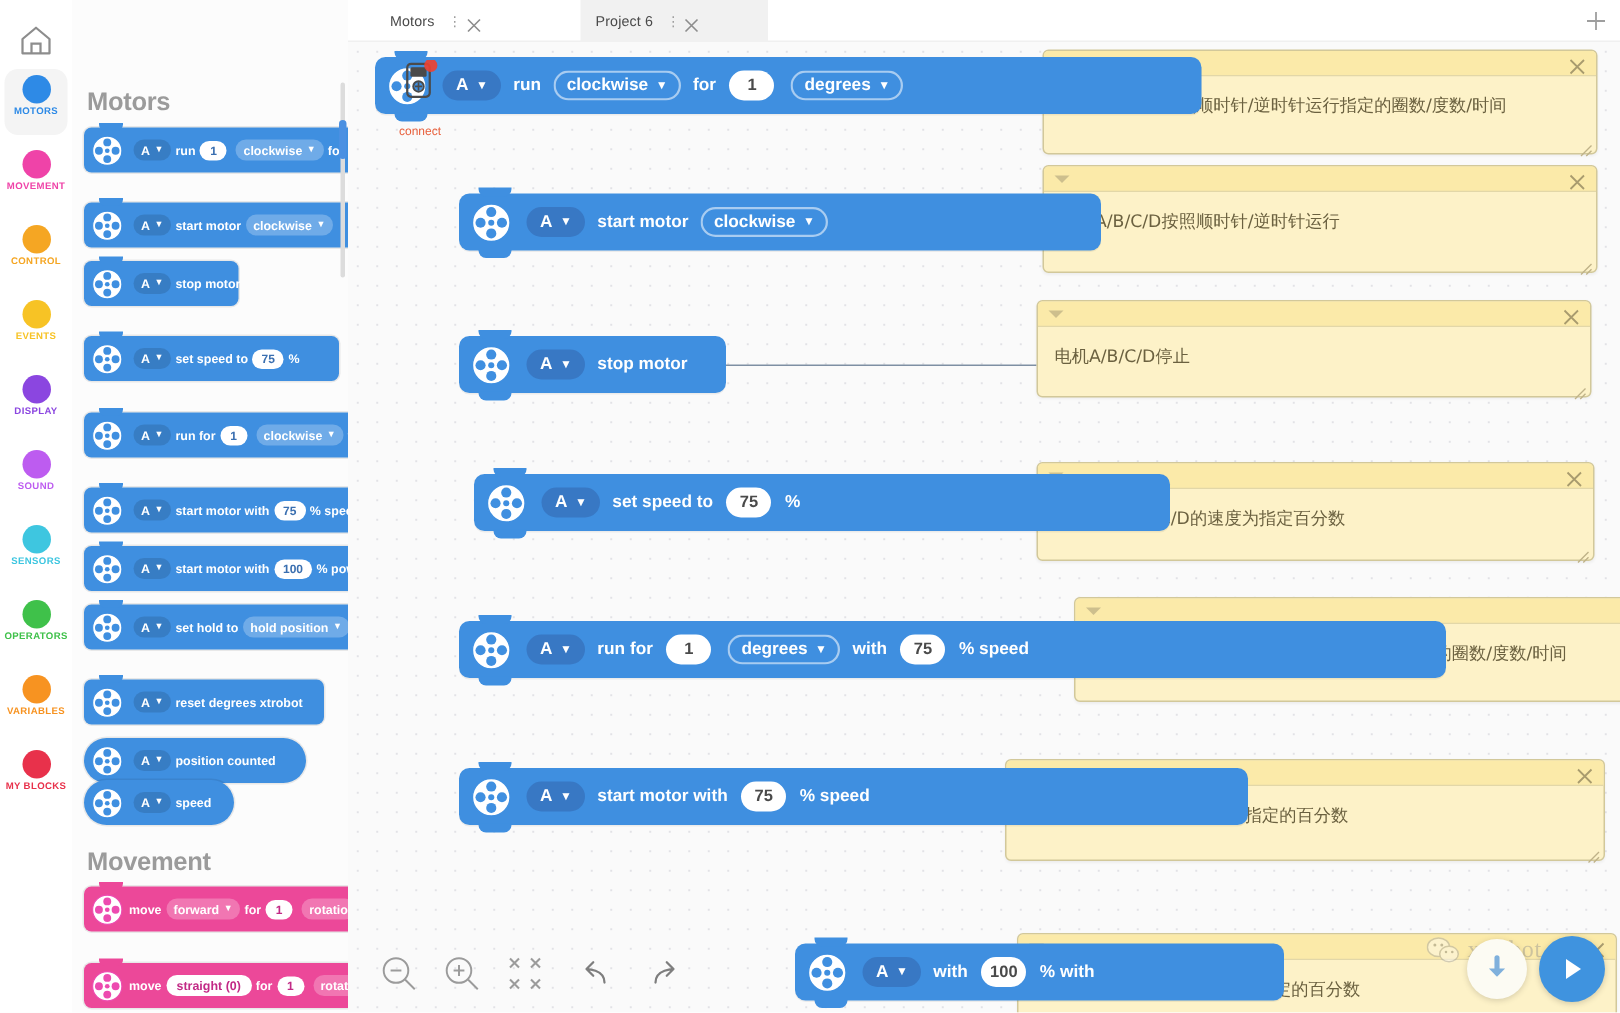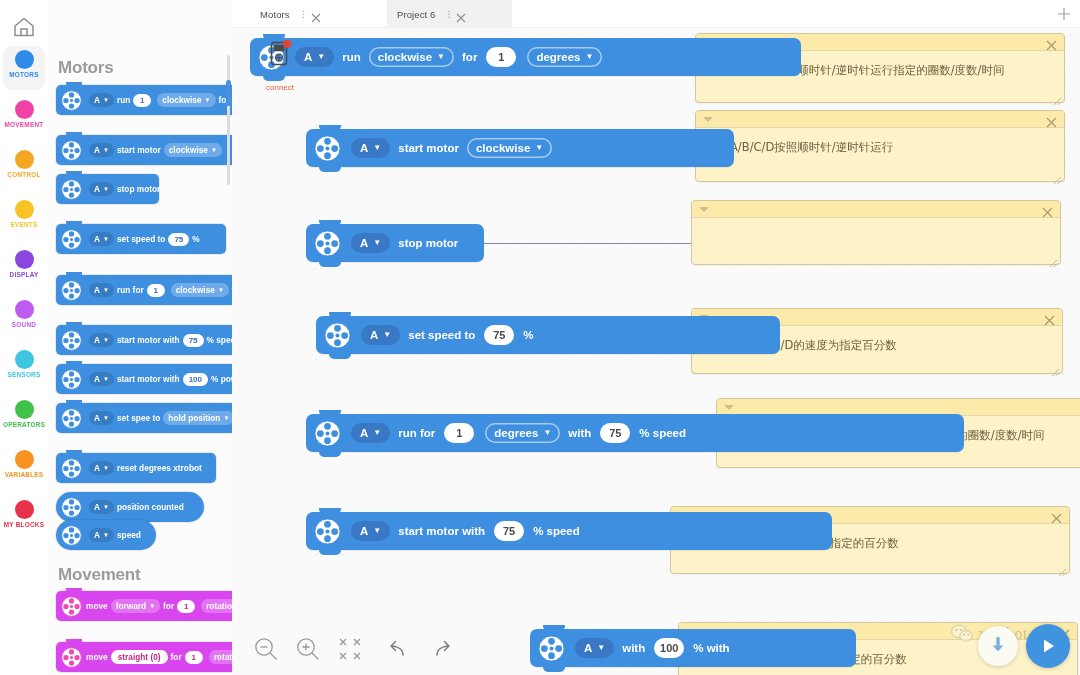--- a/index.html
+++ b/index.html
@@ -44,21 +44,21 @@
     padding-left: 10px; letter-spacing: -0.2px;
   }
   .pblock {
     position: relative; height: 30px; border-radius: 5px;
     display: flex; align-items: center; color: #fff;
     margin-left: 4px; cursor: pointer;
     box-shadow: 0 0 0 1px rgba(0,0,0,0.08);
   }
   .pblock.motor { background: #3f8fe0; }
   .pblock.motor-r { background: #3f8fe0; border-radius: 15px; }
-  .pblock.move { background: #d946ef; }
+  .pblock.move { background: #ec4899; }
   .pblock .notch {
     position: absolute; left: 10px; top: -3px; width: 16px; height: 5px;
     border-radius: 0 0 4px 4px;
     background: inherit;
   }
   .hub-ico { width: 21px; height: 21px; flex: 0 0 21px; margin: 0 4px 0 5px; }
   .ptext { font-size: 8.3px; font-weight: 700; white-space: nowrap; }
   .pdd {
     display: inline-flex; align-items: center; gap: 3px;
     background: rgba(0,0,0,0.12); border-radius: 9px;
@@ -418,21 +418,21 @@
     <circle cx="14" cy="6.6" r="3.5" fill="#3f8fe0"></circle>
     <circle cx="14" cy="21.4" r="3.5" fill="#3f8fe0"></circle>
     <circle cx="6.6" cy="14" r="3.5" fill="#3f8fe0"></circle>
     <circle cx="21.4" cy="14" r="3.5" fill="#3f8fe0"></circle>
     <circle cx="14" cy="14" r="2.1" fill="#3f8fe0"></circle>
   </svg></span>
           <span class="pdd">
             <span>A</span>
             <span class="caret">▼</span>
           </span>
-          <span class="ptext">set spee to</span>
+          <span class="ptext">set hold to</span>
           <span class="pdd light">
             <span>hold position</span>
             <span class="caret">▼</span>
           </span>
         </div>
         <div class="pblock motor" style="position: absolute; left: 4px; top: 453px; width: 160px;">
           <span class="notch"></span>
           <span class="hub-ico"><svg width="21" height="21" viewBox="0 0 28 28">
     <circle cx="14" cy="14" r="13" fill="#ffffff"></circle>
     <circle cx="14" cy="14" r="13" fill="none" stroke="#3f8fe0" stroke-width="1"></circle>
@@ -577,20 +577,21 @@
         </div>
         <div class="comment" style="left: 459px; top: 200px; width: 370px; height: 65px;">
           <div class="cm-bar">
          <span class="cm-tri"></span>
          <span class="cm-x">
            <svg width="11" height="11" viewBox="0 0 11 11">
                 <path d="M1 1 L10 10 M10 1 L1 10" stroke="#a89b6e" stroke-width="1.2"></path>
               </svg>
          </span>
        </div>
+       <div class="cm-body">电机A/B/C/D停止</div>
        <span class="cm-resize">
          <svg width="9" height="9" viewBox="0 0 9 9">
               <path d="M8 1 L1 8 M8 4.5 L4.5 8" stroke="#bfb288" stroke-width="0.9"></path>
             </svg>
        </span>
         </div>
         <div class="comment" style="left: 459px; top: 308px; width: 372px; height: 66px;">
           <div class="cm-bar">
          <span class="cm-tri"></span>
          <span class="cm-x">

